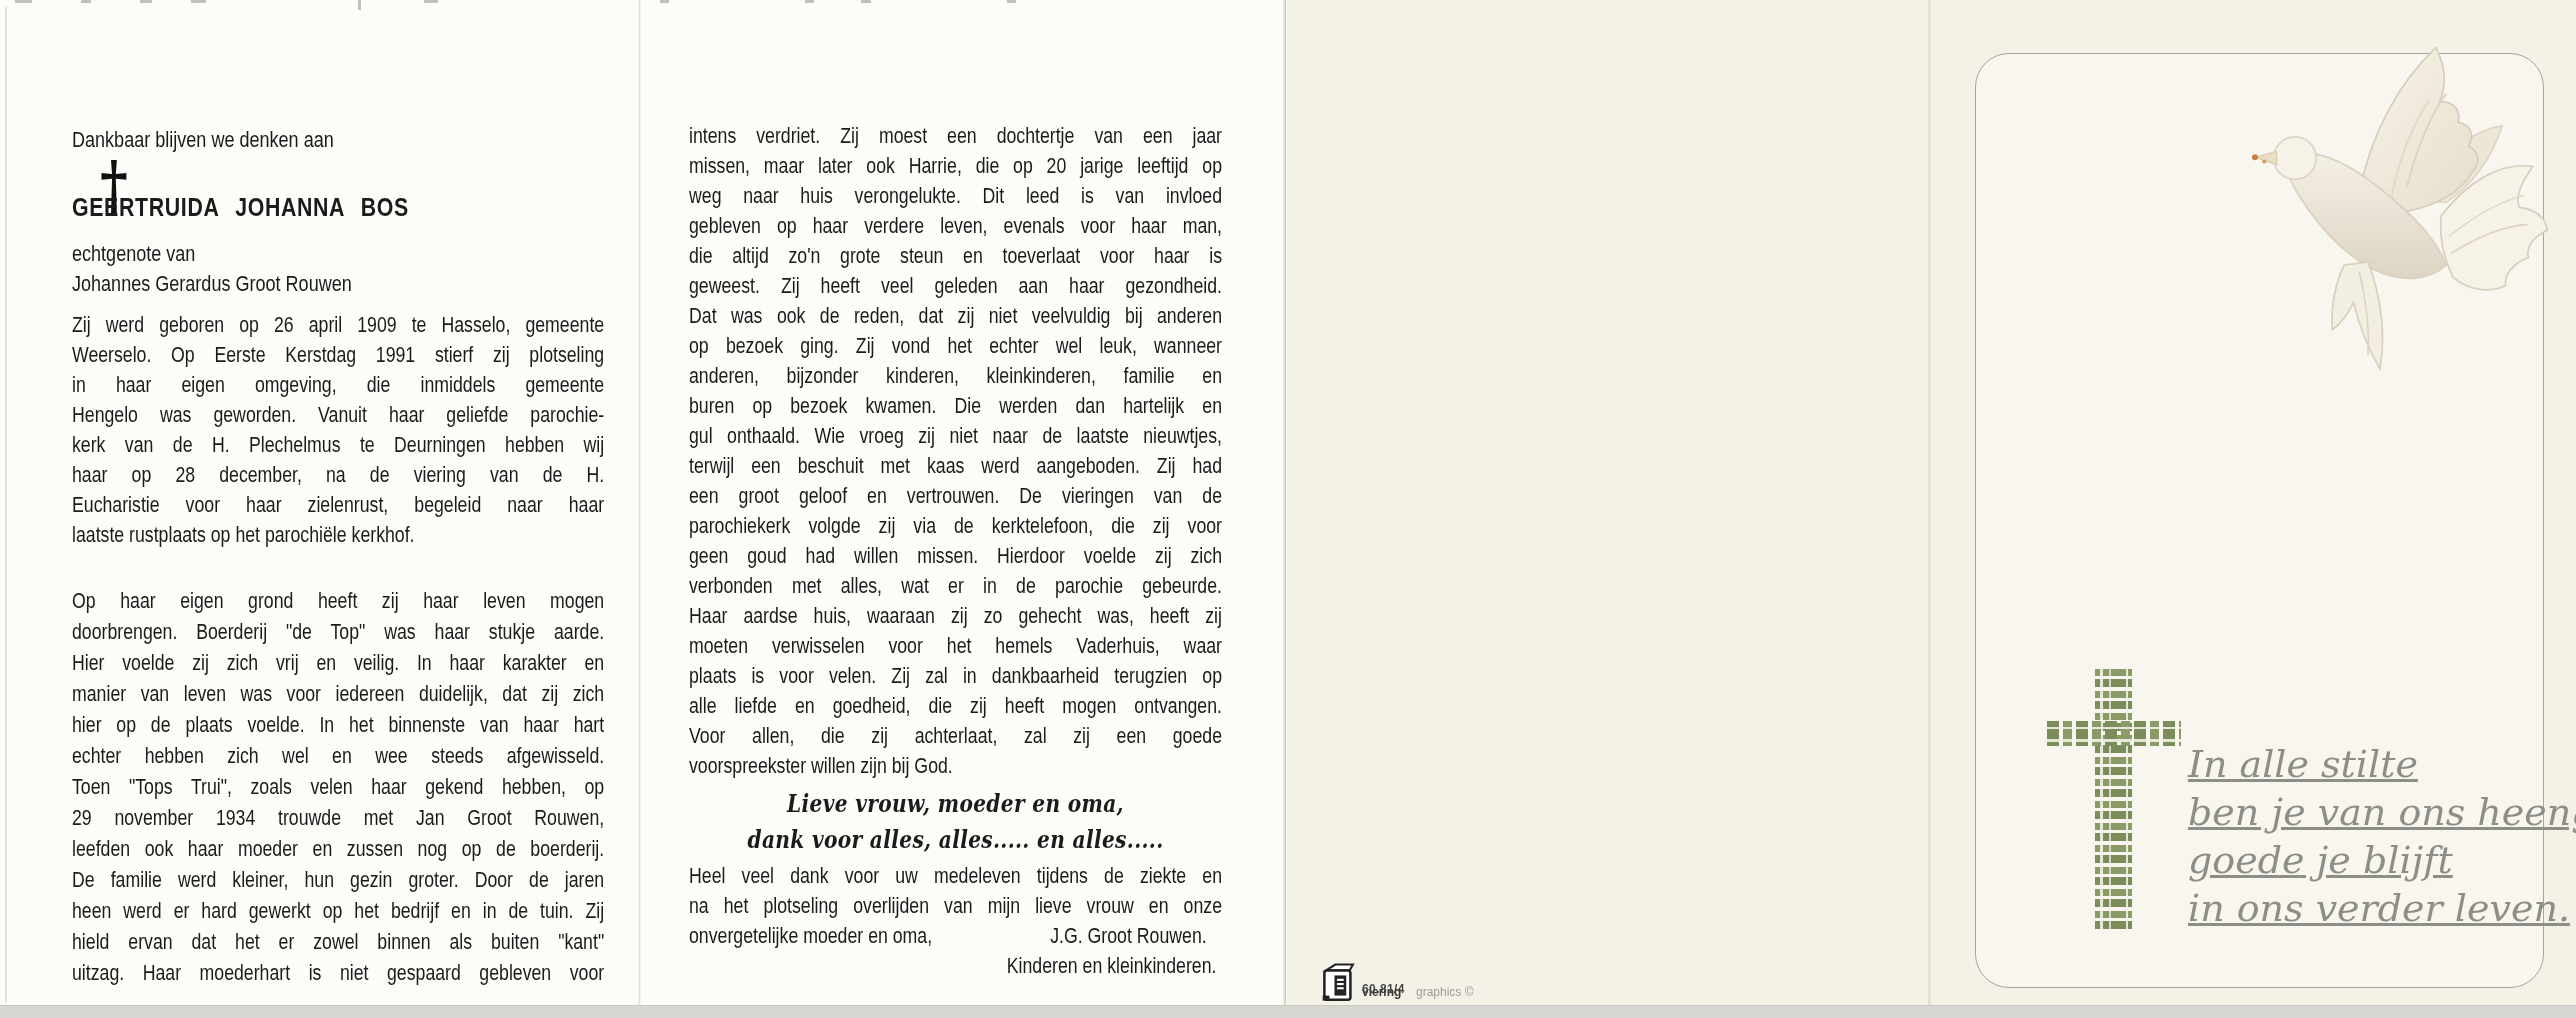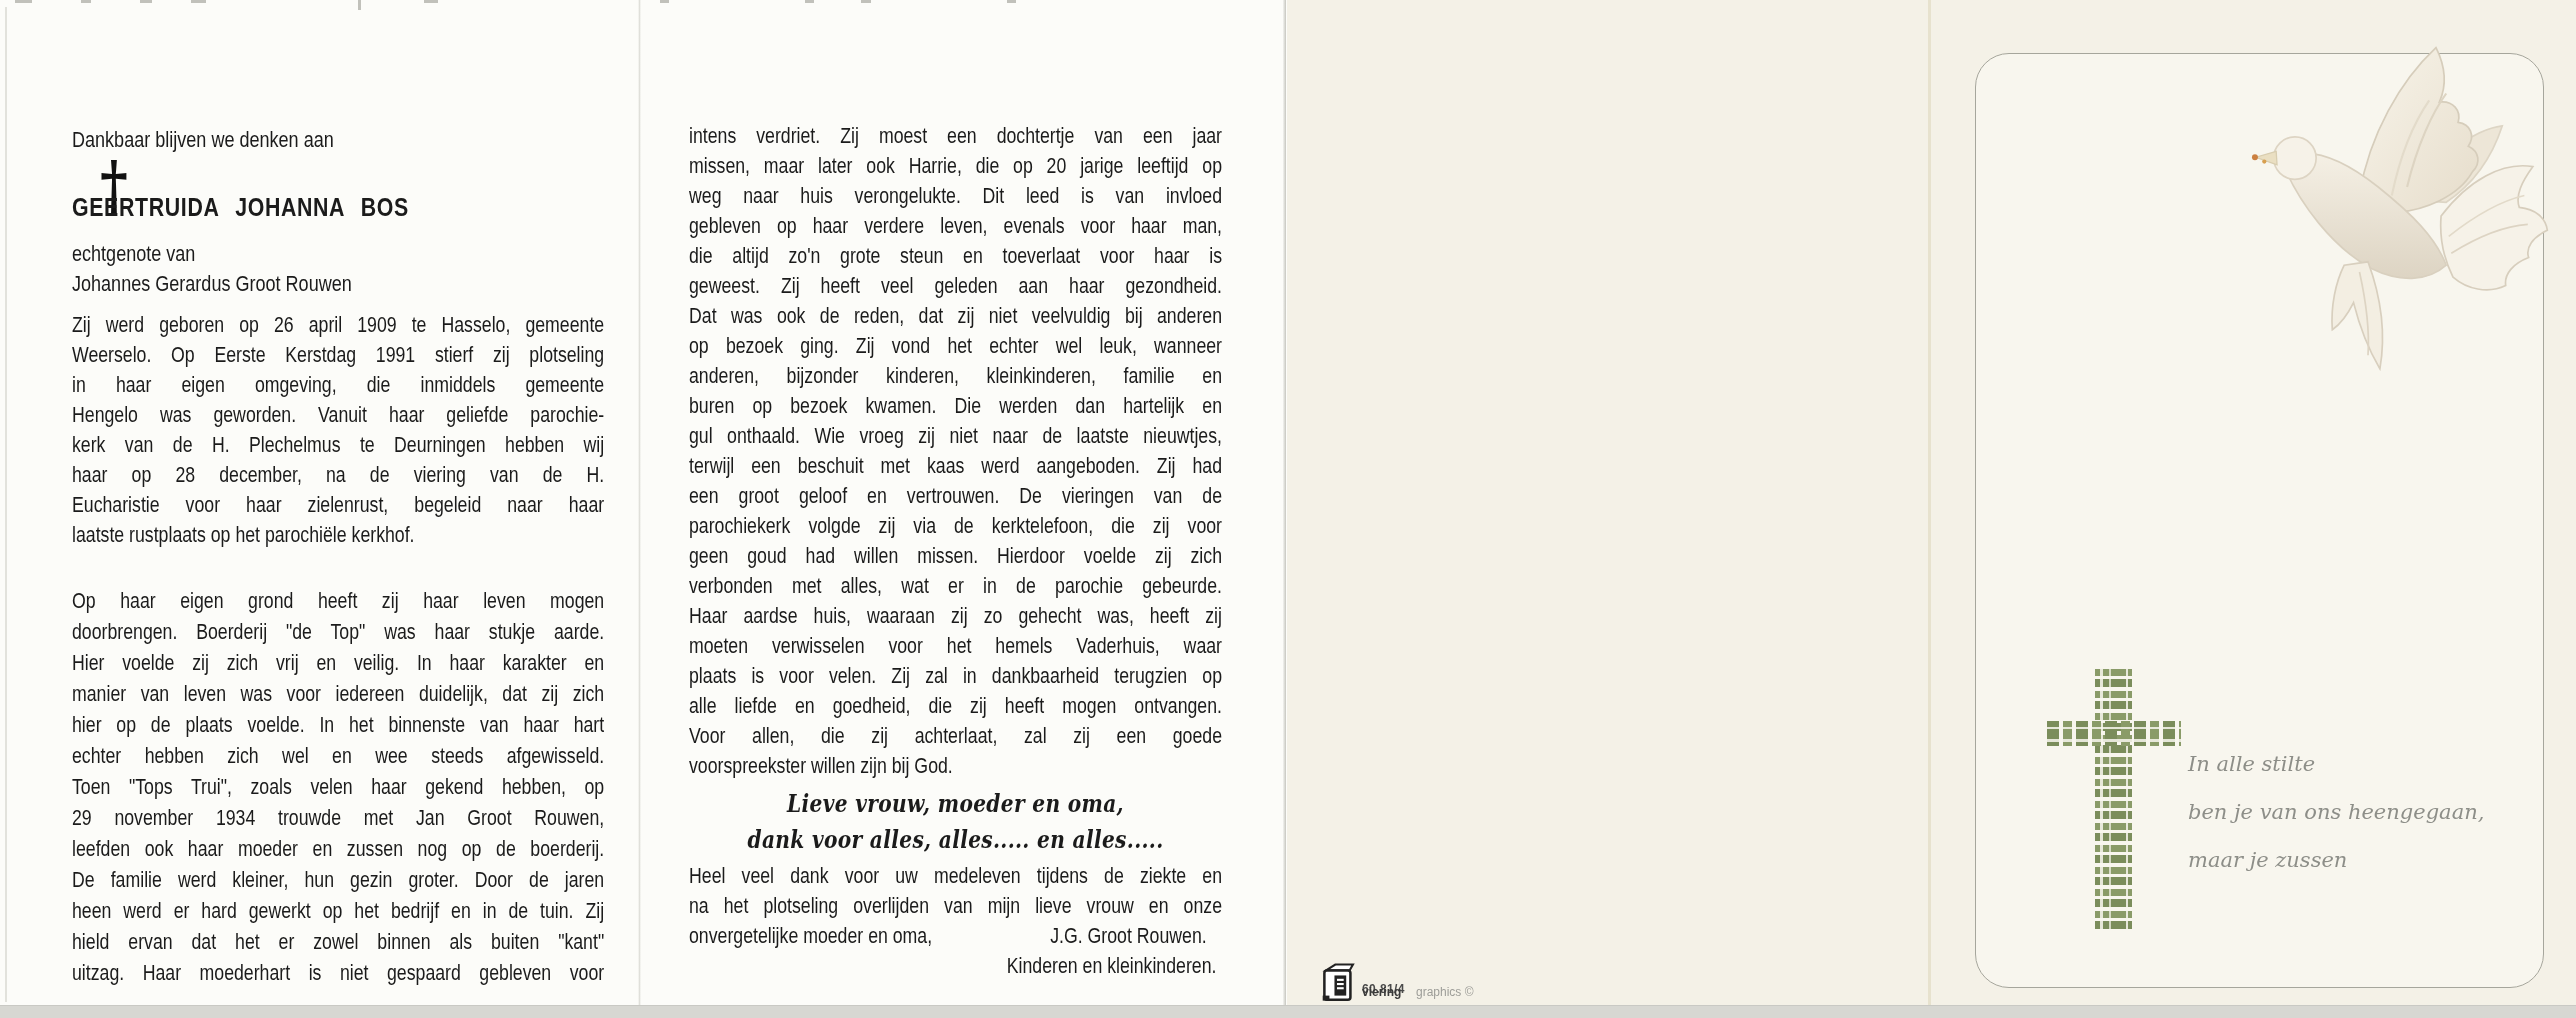--- a/index.html
+++ b/index.html
@@ -43,21 +43,21 @@
   .thanks{position:absolute;left:0;top:740px;width:100%;}
   .thanks .bline{line-height:30px;height:30px;}
   .thanksline{position:absolute;left:0;top:800px;width:100%;display:flex;justify-content:space-between;font-size:21.6px;line-height:30px;white-space:nowrap;}
   .thanksline .rpart{padding-right:18.7px;}
   .signature{position:absolute;left:0;top:830px;width:100%;font-size:21.6px;line-height:30px;white-space:nowrap;text-align:right;padding-right:6.8px;box-sizing:border-box;}
 
   
   .card{position:absolute;left:1975px;top:53px;width:567px;height:933px;background:var(--card_cream,#f8f6ee);
         border:1.3px solid var(--border_gray,#a6a69c);border-radius:34px;}
   .verse{position:absolute;left:2188px;top:740px;width:356px;}
-  .verseline{font-family:"DejaVu Serif",serif;font-style:italic;font-size:21px;line-height:48px;height:48px;color:var(--script_gray,#8d8e88);white-space:nowrap;}
+  .verseline{font-family:"DejaVu Serif",serif;font-style:italic;font-size:38px;line-height:48px;height:48px;color:var(--script_gray,#8d8e88);white-space:nowrap;text-decoration:underline;}
 
   
   .cross-v{position:absolute;left:2095px;top:669px;width:37px;height:260px;
     background:
       repeating-linear-gradient(90deg,rgba(248,246,238,0) 0 5.1px,rgba(248,246,238,.85) 5.1px 7.6px,rgba(248,246,238,0) 7.6px 14.4px,rgba(248,246,238,.7) 14.4px 16px,rgba(248,246,238,0) 16px 25.5px),
       repeating-linear-gradient(0deg,var(--cross_olive,#7b8d5b) 0 7.6px,rgba(0,0,0,0) 7.6px 11px,#8a9b68 11px 18px,rgba(0,0,0,0) 18px 22px);}
   .cross-h{position:absolute;left:2047px;top:721px;width:134px;height:24.6px;
     background:
       repeating-linear-gradient(0deg,rgba(248,246,238,0) 0 4.2px,rgba(248,246,238,.85) 4.2px 6.8px,rgba(248,246,238,0) 6.8px 12.7px),
       repeating-linear-gradient(90deg,var(--cross_olive,#7b8d5b) 0 12px,rgba(0,0,0,0) 12px 16px,#8a9b68 16px 25.5px,rgba(0,0,0,0) 25.5px 29px);}
@@ -169,21 +169,22 @@
   </div>
 
   <div class="card"></div>
 
   <div class="cross-v"></div>
   <div class="cross-h"></div>
 
   <div class="verse">
       <div class="verseline">In alle stilte</div>
       <div class="verseline">ben je van ons heengegaan,</div>
-      <div class="verseline">maar je zussen</div>
+      <div class="verseline">goede je blijft</div>
+      <div class="verseline">in ons verder leven.</div>
     </div>
 
   <svg class="dove" viewBox="0 0 400 400" xmlns="http://www.w3.org/2000/svg">
     <defs>
       <linearGradient id="dg1" x1="0" y1="0" x2="1" y2="1">
         <stop offset="0" stop-color="#f8f4ea"></stop>
           <stop offset="1" stop-color="#e6ddcb"></stop>
       </linearGradient>
       <linearGradient id="dg2" x1="0" y1="0" x2="0" y2="1">
         <stop offset="0" stop-color="#f5f0e5"></stop>

